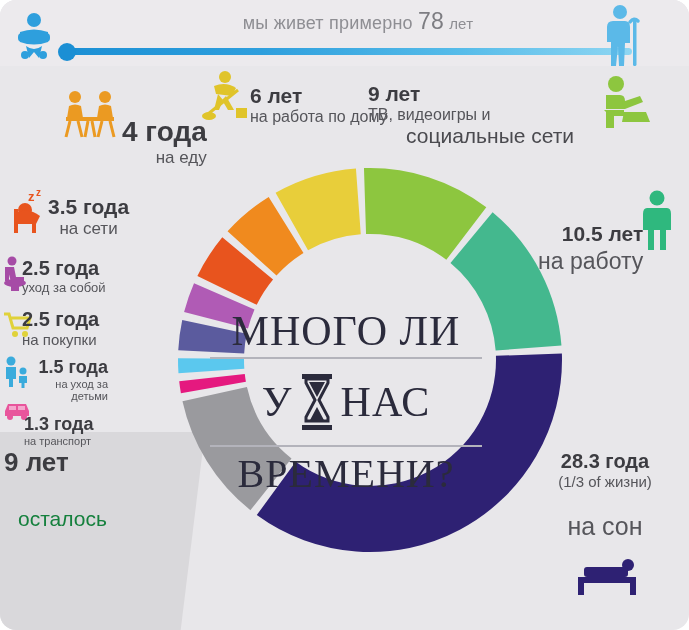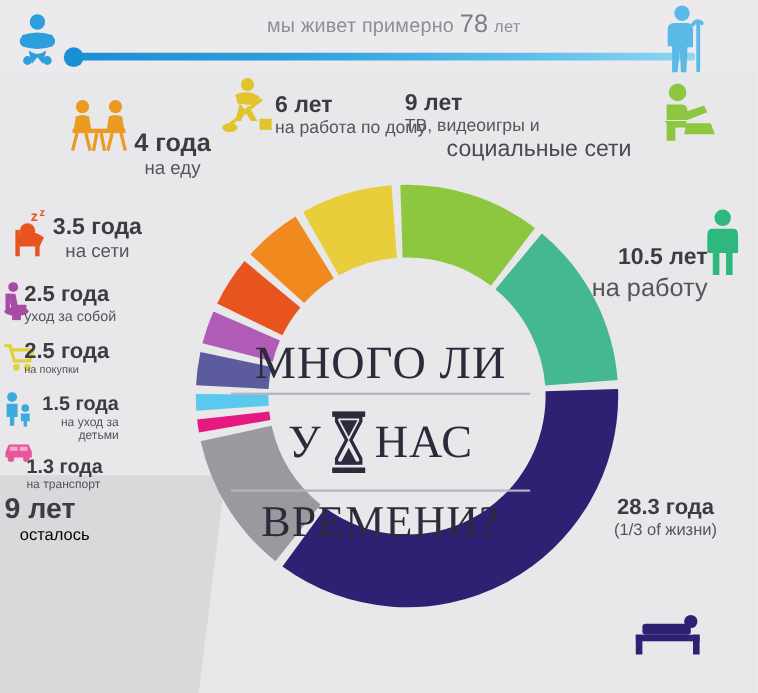--- a/index.html
+++ b/index.html
@@ -4,20 +4,21 @@
 <style>
   * { margin:0; padding:0; box-sizing:border-box; }
   html,body { background:#ffffff; }
   body { font-family:"Liberation Sans", sans-serif; }
 
   #page {
     position:relative;
     width:689px; height:630px;
     background:#e8e7ea;
     overflow:hidden;
+    border-radius:16px;
   }
 
   
   #topbar {
     position:absolute; left:0; top:0; width:689px; height:66px;
     background:#eceaed;
   }
   #lifeline {
     position:absolute; left:62px; top:48px; width:570px; height:7px;
     background:linear-gradient(to right,#1b8fd4 0%,#2e9fdd 35%,#57bce9 70%,#8fd6f2 100%);
@@ -71,34 +72,34 @@
 
   
   .lbl { position:absolute; color:#4a4a4f; }
   .lbl .big { font-weight:bold; color:#3c3c41; display:block; }
   .lbl .sub { display:block; color:#55555a; }
 
   .ico { position:absolute; }
 
   
   .s-eat   { left:122px; top:116px; }
-  .s-eat .big { font-size:23px; }
-  .s-eat .sub { font-size:17px; text-align:center; }
+  .s-eat .big { font-size:28px; }
+  .s-eat .sub { font-size:17px; text-align:right; }
 
   .s-study { left:48px;  top:195px; }
   .s-study .big { font-size:21px; }
   .s-study .sub { font-size:17px; text-align:center; }
 
   .s-self  { left:22px;  top:257px; }
   .s-self .big { font-size:20px; }
   .s-self .sub { font-size:13px; }
 
   .s-shop  { left:22px;  top:308px; }
   .s-shop .big { font-size:20px; }
-  .s-shop .sub { font-size:10px; }
+  .s-shop .sub { font-size:15px; }
 
   .s-kids  { left:28px;  top:357px; text-align:right; width:80px;}
   .s-kids .big { font-size:18px; }
   .s-kids .sub { font-size:11px; line-height:12px; }
 
   .s-transport { left:24px; top:414px; }
   .s-transport .big { font-size:18px; }
   .s-transport .sub { font-size:11px; }
 
   
@@ -117,21 +118,21 @@
   .s-work .sub { font-size:23px; margin-top:2px;}
 
   .s-sleep { left:540px; top:450px; text-align:center; width:130px;}
   .s-sleep .big { font-size:20px; }
   .s-sleep .sub { font-size:15px; }
   .s-sleep .sub2 { font-size:25px; display:block; margin-top:22px; color:#56565b;}
 
   
   .s-left { position:absolute; left:4px; top:447px; color:#3c3c41; z-index:5;}
   .s-left .big { font-size:26px; font-weight:bold; display:block;}
-  .s-left .sub { font-size:15px; display:block; margin-left:14px; color:#000000;}
+  .s-left .sub { font-size:21px; display:block; margin-left:14px; color:#15803d;margin-top:29px;}
   .s-question {
     position:absolute; left:0px; top:506px; width:180px; z-index:5;
     color:#2f2f34; font-size:27px; font-weight:bold; line-height:31px;
   }
 </style>
 </head>
 <body>
 
 <div id="page">
 
@@ -300,20 +301,21 @@
     <span class="sub">на работу</span>
   </div>
   <svg class="ico" style="left:640px; top:190px; width:34px; height:60px;" viewBox="0 0 34 60">
     <circle cx="17" cy="8" r="7.5" fill="#2fb87e"></circle>
     <path d="M7 18 h20 q4 0 4 6 v16 h-5 v20 h-6 v-20 h-6 v20 h-6 v-20 h-5 v-16 q0 -6 4 -6 z" fill="#2fb87e"></path>
   </svg>
 
   <div class="lbl s-sleep">
     <span class="big">28.3 года</span>
     <span class="sub">(1/3 of жизни)</span>
+    <span class="sub2">на сон</span>
   </div>
   <svg class="ico" style="left:570px; top:555px; width:72px; height:42px;" viewBox="0 0 72 42">
     <circle cx="58" cy="10" r="6" fill="#2e2173"></circle>
     <rect x="14" y="12" width="44" height="10" rx="3" fill="#2e2173"></rect>
     <rect x="8" y="22" width="58" height="6" fill="#2e2173"></rect>
     <rect x="8" y="22" width="6" height="18" fill="#2e2173"></rect>
     <rect x="60" y="22" width="6" height="18" fill="#2e2173"></rect>
   </svg>
 
   <div class="s-left">

